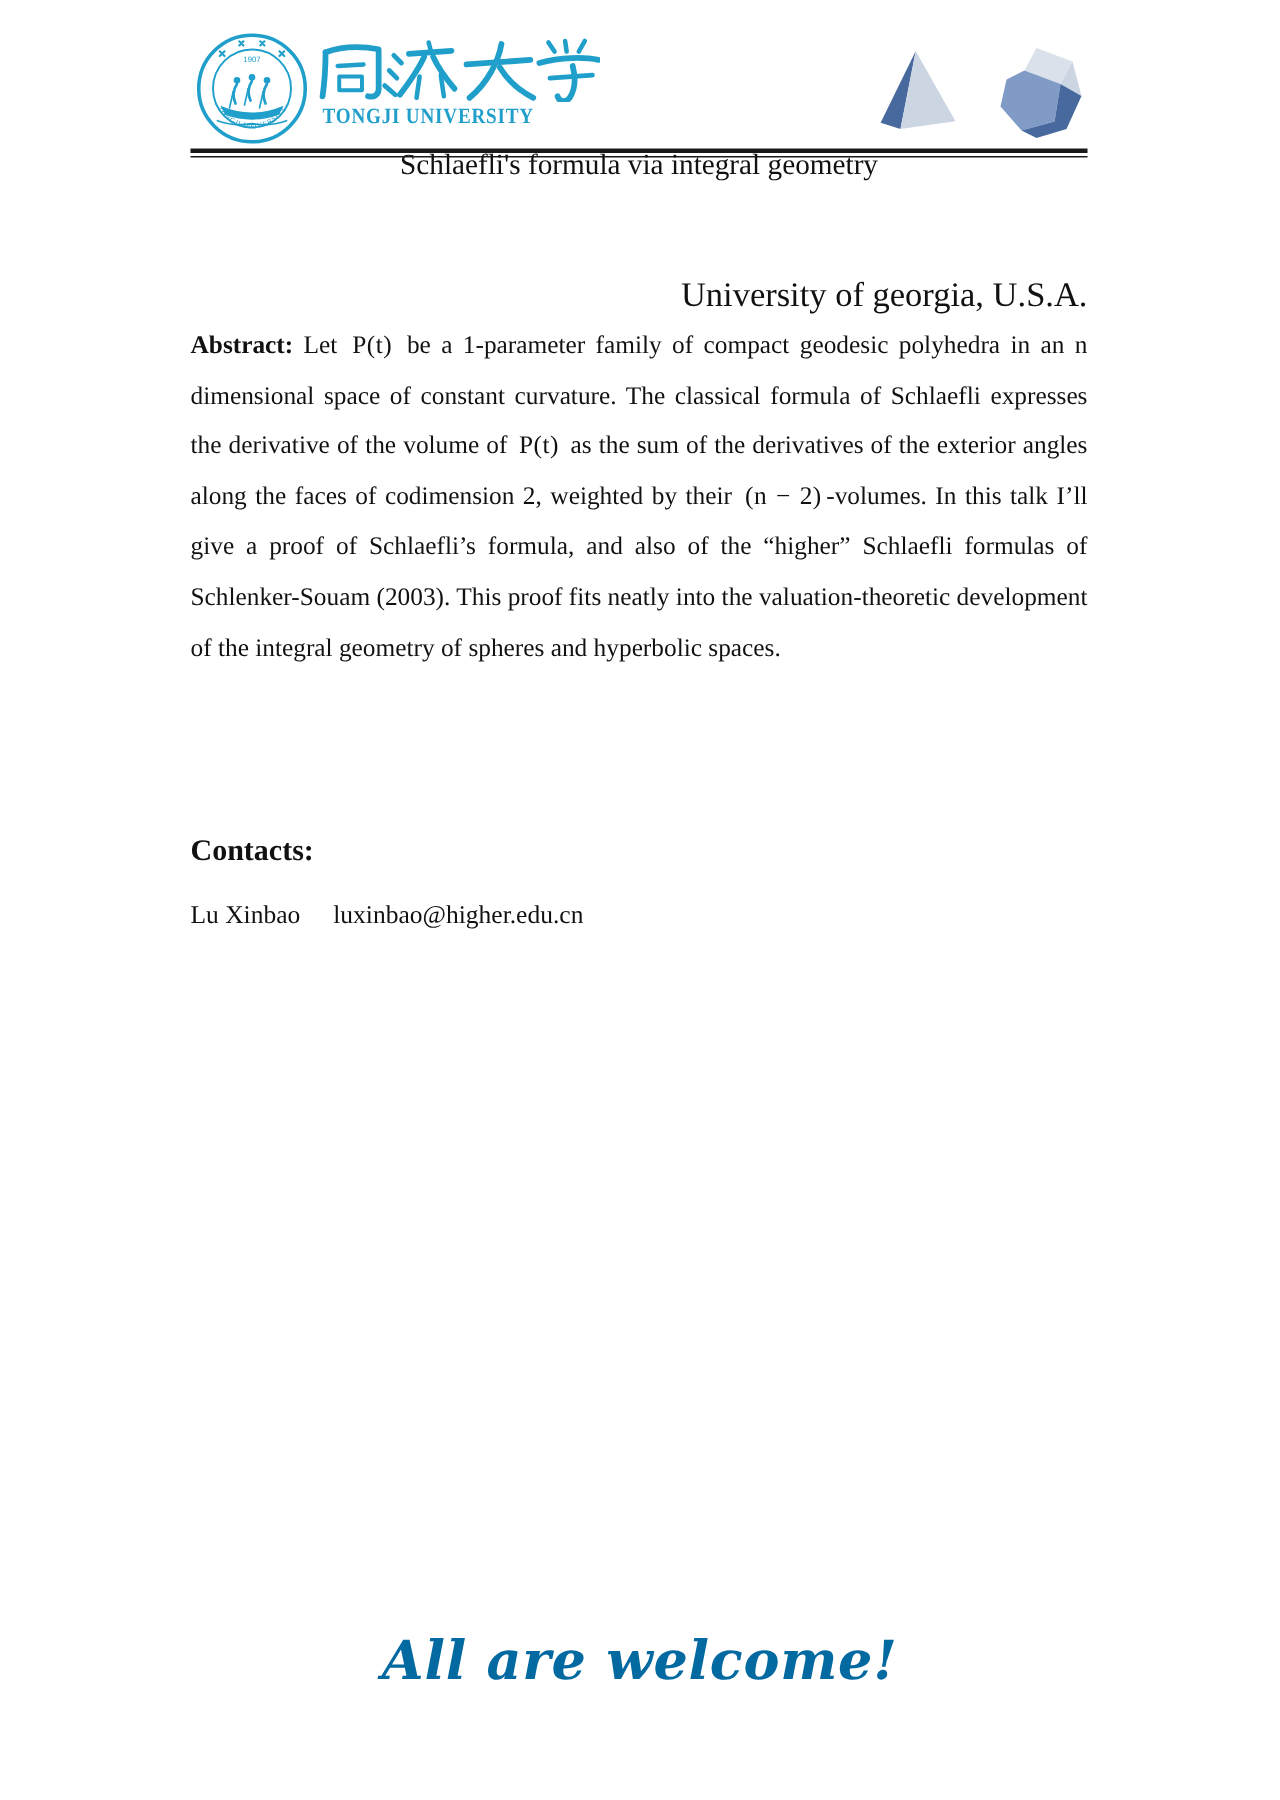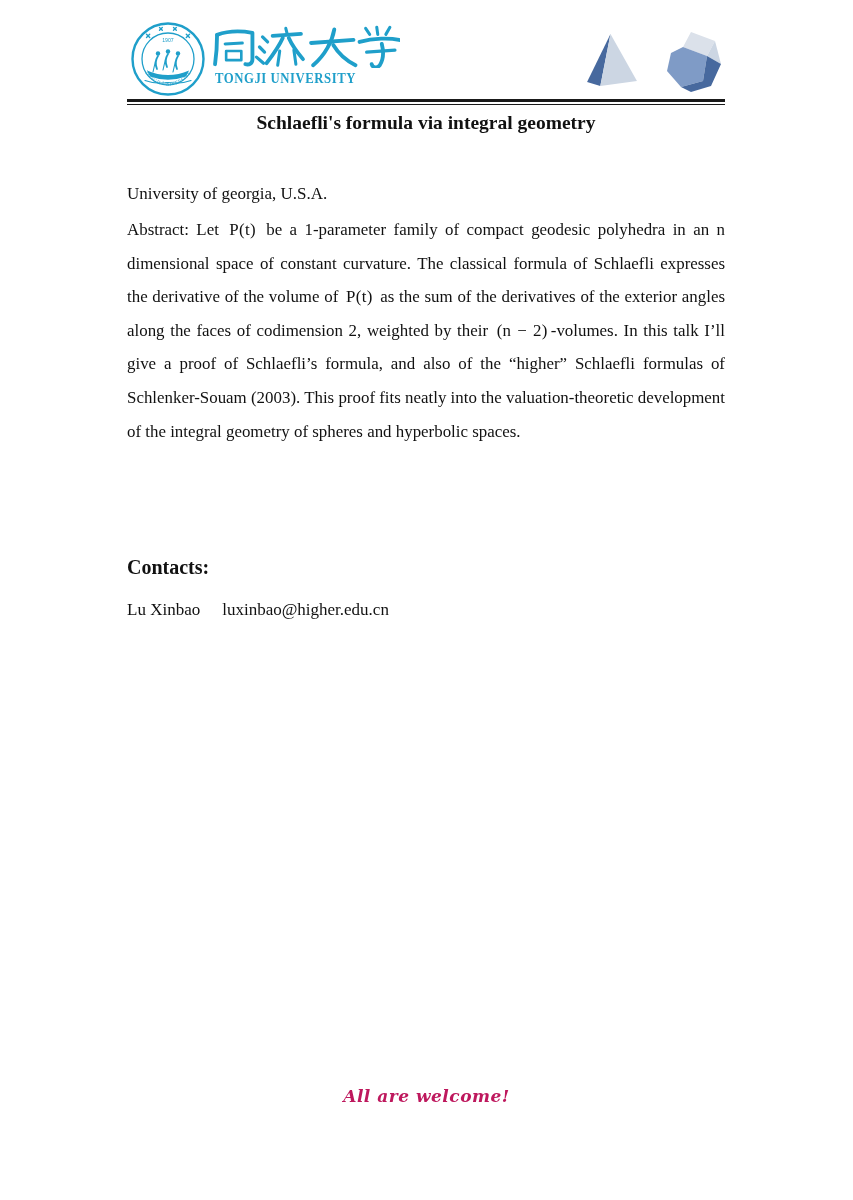--- a/index.html
+++ b/index.html
@@ -28,55 +28,55 @@
   #poly  { left: 662px; top: 29px; width: 64px; height: 66px; }
 
   #header-rule {
     left: 127px; top: 99px; width: 598px; height: 2px;
     border-top: 3px solid #1a1a1a;
     border-bottom: 1px solid #1a1a1a;
   }
 
   
   #talk-title {
-    left: 127px; top: 112px; width: 598px; margin: 0;
-    text-align: center; font-size: 19.5px; font-weight: bold;
+    left: 127px; top: 100px; width: 598px; margin: 0;
+    text-align: center; font-size: 19.5px; font-weight: normal;
   }
   #speaker {
     left: 127px; top: 150px; width: 598px;
     text-align: center; font-size: 17.5px;
   }
   #affiliation {
     left: 127px; top: 184px; width: 598px;
-    text-align: left; font-size: 17px;
+    text-align: right; font-size: 23px;
   }
   #abstract {
     left: 127px; top: 213px; width: 598px; margin: 0;
     font-size: 16.9px; line-height: 33.6px;
     text-align: justify;
   }
-  #abstract .b { font-weight: normal; }
+  #abstract .b { font-weight: bold; }
   #abstract .math { padding: 0 3px; letter-spacing: 0.3px; }
 
   
   #contacts-heading {
     left: 127px; top: 556px; margin: 0;
     font-size: 20px; font-weight: bold;
   }
   #contact-list { left: 127px; top: 592px; width: 598px; }
   .contact-row { font-size: 17px; line-height: 35px; }
   .contact-name { display: inline-block; margin-right: 22px; }
 
   
   #welcome {
     left: 0px; top: 1086px; width: 853px;
     text-align: center;
     font-family: "DejaVu Serif", serif;
     font-style: italic; font-weight: bold;
-    font-size: 17px; color: #be185d;
+    font-size: 36px; color: #0369a1;
     letter-spacing: 0.5px;
   }
 </style>
 </head>
 <body>
 
 <div class="page">
 
   <svg id="seal" class="abs" viewBox="0 0 76 76" aria-label="同济大学">
     <g fill="none" stroke-width="2.4" stroke-linecap="round" stroke="#1f9fca">

